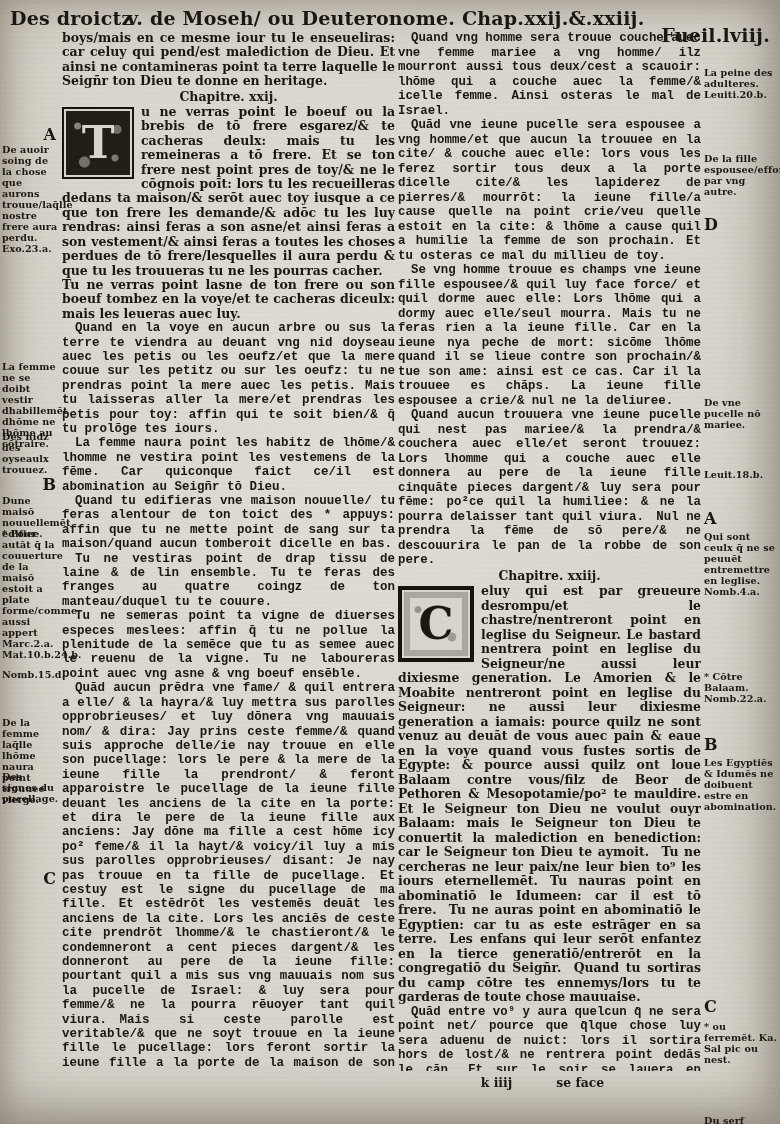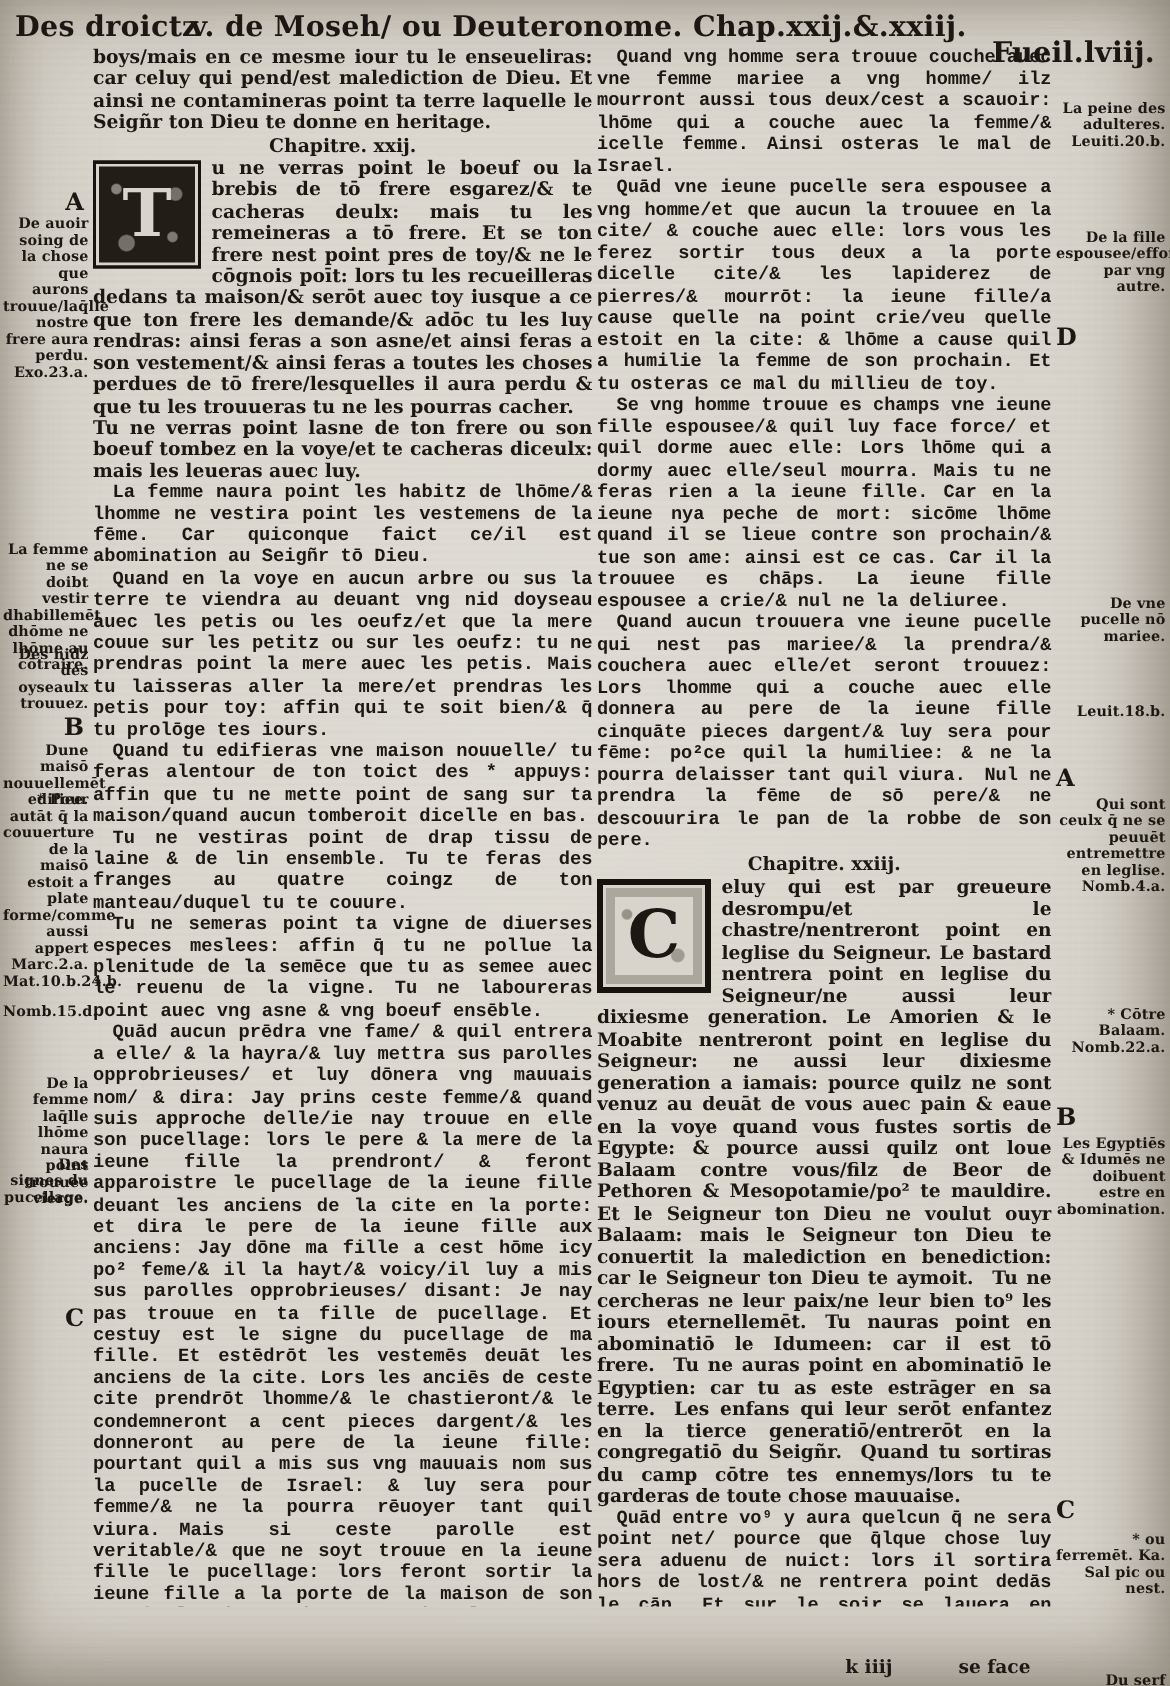--- a/index.html
+++ b/index.html
@@ -45,29 +45,29 @@
     width:72px;height:72px;background:#d8d4cb;color:#1c1712;
     box-shadow:inset 0 0 0 2px #16120d, inset 0 0 0 4px #d8d4cb, inset 0 0 0 10px rgba(34,29,23,.25);
     background-image:
       radial-gradient(circle at 25% 30%, rgba(28,23,18,.35) 3px, rgba(0,0,0,0) 4px),
       radial-gradient(circle at 72% 68%, rgba(28,23,18,.30) 4px, rgba(0,0,0,0) 5px);
   }
   
   .margin{position:absolute;top:31px;height:1085px;font-weight:700;}
   .margin-left{left:2px;width:58px;}
   .margin-right{left:704px;width:74px;}
-  .mnote{position:absolute;font-size:9.6px;line-height:11px;letter-spacing:.1px;text-align:right;}
+  .mnote{position:absolute;font-size:9.6px;line-height:11px;letter-spacing:.1px;}
   .margin-left .mnote{left:0;width:57px;}
   .margin-right .mnote{left:0;width:73px;}
   .mmark{position:absolute;font-size:16px;line-height:16px;font-weight:700;}
   .margin-left .mmark{right:4px;}
   .margin-right .mmark{left:0;}
   
   .endblock{position:absolute;left:398px;top:1076px;width:303px;font-weight:700;font-size:12.4px;line-height:14.5px;text-align:justify;}
-  .sigrow{display:flex;justify-content:flex-end;gap:44px;padding-right:14px;font-weight:700;font-size:12.4px;margin-top:28px;}
+  .sigrow{display:flex;justify-content:center;gap:44px;padding-right:14px;font-weight:700;font-size:12.4px;}
 </style>
 </head>
 <body>
 
 <div class="page">
 
   <div class="header">
     <span class="h-sec">Des droictz</span>
     <span class="h-book">v. de Moseh/ ou Deuteronome.</span>
     <span class="h-chap">Chap.xxij.&amp;.xxiij.</span>
@@ -87,22 +87,22 @@
     <div class="mnote" style="top:740px">Des signes du pucellage.</div>
     <div class="mmark" style="top:840px">C</div>
   </div>
 
   <div class="col col-left">
     <p>boys/mais en ce mesme iour tu le enseueliras: car celuy qui pend/est malediction de Dieu. Et ainsi ne contamineras point ta terre laquelle le Seigñr ton Dieu te donne en heritage.</p>
     <p class="chap-head">Chapitre. xxij.</p>
     <p><span class="dropcap">
           <span>T</span>
         </span><span>u ne verras point le boeuf ou la brebis de tō frere esgarez/&amp; te cacheras deulx: mais tu les remeineras a tō frere. Et se ton frere nest point pres de toy/&amp; ne le cōgnois poīt: lors tu les recueilleras dedans ta maison/&amp; serōt auec toy iusque a ce que ton frere les demande/&amp; adōc tu les luy rendras: ainsi feras a son asne/et ainsi feras a son vestement/&amp; ainsi feras a toutes les choses perdues de tō frere/lesquelles il aura perdu &amp; que tu les trouueras tu ne les pourras cacher. Tu ne verras point lasne de ton frere ou son boeuf tombez en la voye/et te cacheras diceulx: mais les leueras auec luy.</span></p>
+    <p class="ind">Quand en la voye en aucun arbre ou sus la terre te viendra au deuant vng nid doyseau auec les petis ou les oeufz/et que la mere couue sur les petitz ou sur les oeufz: tu ne prendras point la mere auec les petis. Mais tu laisseras aller la mere/et prendras les petis pour toy: affin qui te soit bien/&amp; q̄ tu prolōge tes iours.</p>
     <p class="ind">La femme naura point les habitz de lhōme/&amp; lhomme ne vestira point les vestemens de la fēme. Car quiconque faict ce/il est abomination au Seigñr tō Dieu.</p>
-    <p class="ind">Quand en la voye en aucun arbre ou sus la terre te viendra au deuant vng nid doyseau auec les petis ou les oeufz/et que la mere couue sur les petitz ou sur les oeufz: tu ne prendras point la mere auec les petis. Mais tu laisseras aller la mere/et prendras les petis pour toy: affin qui te soit bien/&amp; q̄ tu prolōge tes iours.</p>
     <p class="ind">Quand tu edifieras vne maison nouuelle/ tu feras alentour de ton toict des * appuys: affin que tu ne mette point de sang sur ta maison/quand aucun tomberoit dicelle en bas.</p>
     <p class="ind">Tu ne vestiras point de drap tissu de laine &amp; de lin ensemble. Tu te feras des franges au quatre coingz de ton manteau/duquel tu te couure.</p>
     <p class="ind">Tu ne semeras point ta vigne de diuerses especes meslees: affin q̄ tu ne pollue la plenitude de la semēce que tu as semee auec le reuenu de la vigne. Tu ne laboureras point auec vng asne &amp; vng boeuf ensēble.</p>
     <p class="ind">Quād aucun prēdra vne fame/ &amp; quil entrera a elle/ &amp; la hayra/&amp; luy mettra sus parolles opprobrieuses/ et luy dōnera vng mauuais nom/ &amp; dira: Jay prins ceste femme/&amp; quand suis approche delle/ie nay trouue en elle son pucellage: lors le pere &amp; la mere de la ieune fille la prendront/ &amp; feront apparoistre le pucellage de la ieune fille deuant les anciens de la cite en la porte: et dira le pere de la ieune fille aux anciens: Jay dōne ma fille a cest hōme icy po² feme/&amp; il la hayt/&amp; voicy/il luy a mis sus parolles opprobrieuses/ disant: Je nay pas trouue en ta fille de pucellage. Et cestuy est le signe du pucellage de ma fille. Et estēdrōt les vestemēs deuāt les anciens de la cite. Lors les anciēs de ceste cite prendrōt lhomme/&amp; le chastieront/&amp; le condemneront a cent pieces dargent/&amp; les donneront au pere de la ieune fille: pourtant quil a mis sus vng mauuais nom sus la pucelle de Israel: &amp; luy sera pour femme/&amp; ne la pourra rēuoyer tant quil viura. Mais si ceste parolle est veritable/&amp; que ne soyt trouue en la ieune fille le pucellage: lors feront sortir la ieune fille a la porte de la maison de son pere/&amp; les hōmes de ceste cite lassōmeront de pierres/&amp; mourra: car elle a faict follie en Israel en commettant paillardise en la maison de son pere. Et ainsi osteras le mal du milieu de toy.</p>
   </div>
 
   <div class="col col-right">
     <p class="ind">Quand vng homme sera trouue couche auec vne femme mariee a vng homme/ ilz mourront aussi tous deux/cest a scauoir: lhōme qui a couche auec la femme/&amp; icelle femme. Ainsi osteras le mal de Israel.</p>
     <p class="ind">Quād vne ieune pucelle sera espousee a vng homme/et que aucun la trouuee en la cite/ &amp; couche auec elle: lors vous les ferez sortir tous deux a la porte dicelle cite/&amp; les lapiderez de pierres/&amp; mourrōt: la ieune fille/a cause quelle na point crie/veu quelle estoit en la cite: &amp; lhōme a cause quil a humilie la femme de son prochain. Et tu osteras ce mal du millieu de toy.</p>
     <p class="ind">Se vng homme trouue es champs vne ieune fille espousee/&amp; quil luy face force/ et quil dorme auec elle: Lors lhōme qui a dormy auec elle/seul mourra. Mais tu ne feras rien a la ieune fille. Car en la ieune nya peche de mort: sicōme lhōme quand il se lieue contre son prochain/&amp; tue son ame: ainsi est ce cas. Car il la trouuee es chāps. La ieune fille espousee a crie/&amp; nul ne la deliuree.</p>

